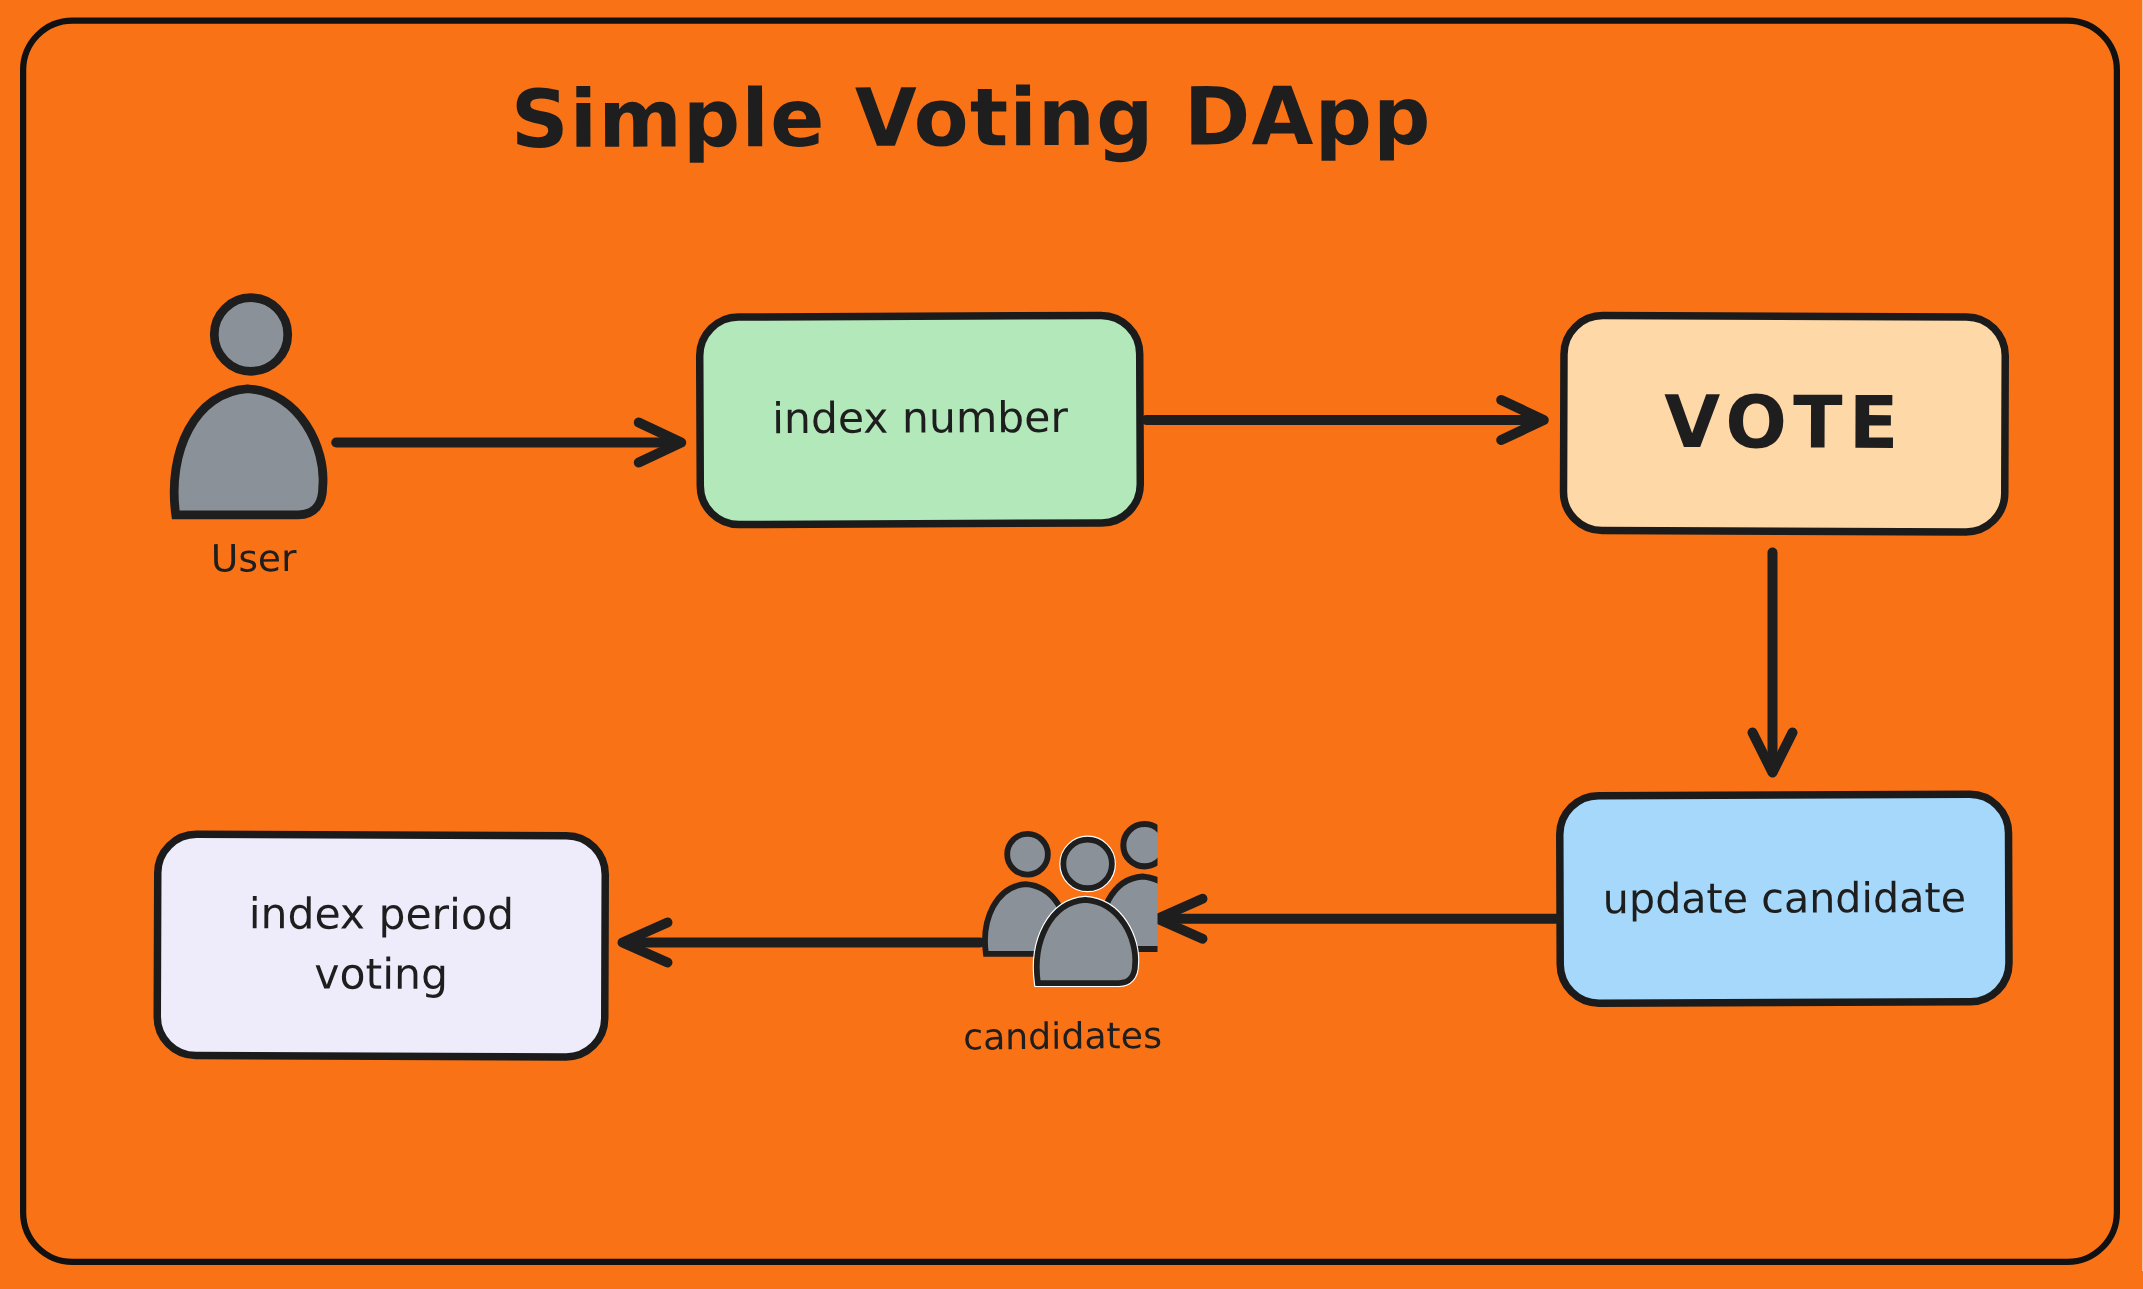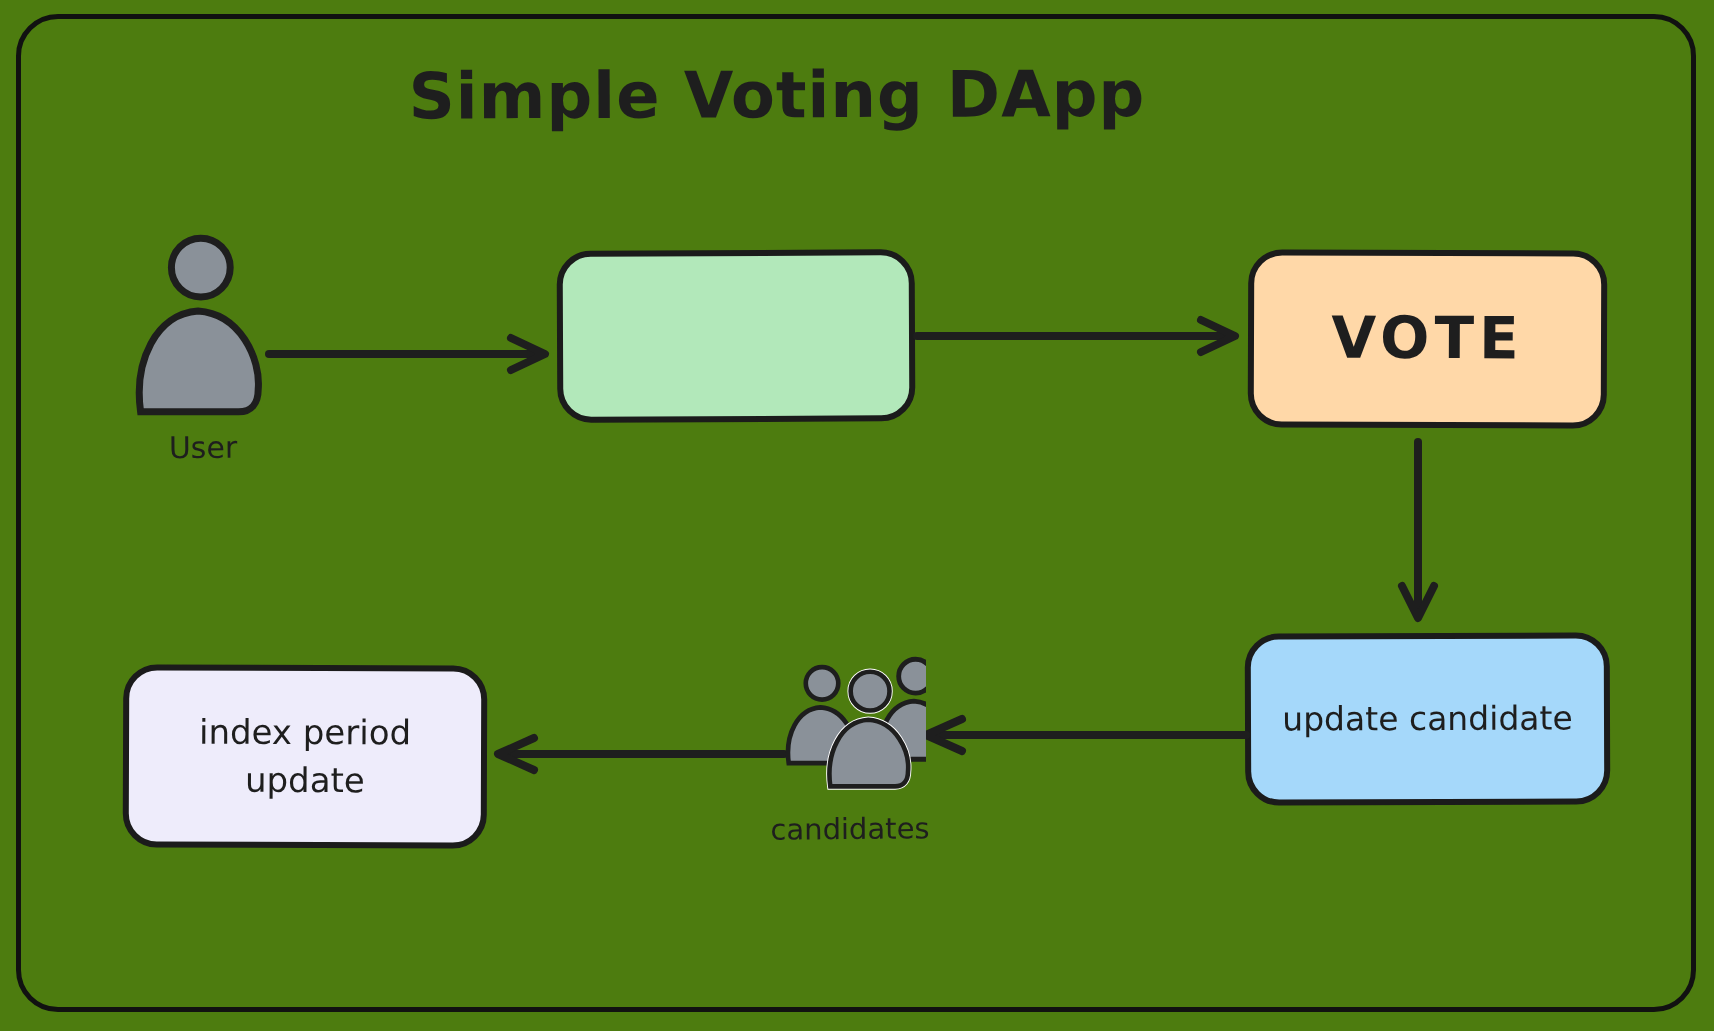--- a/index.html
+++ b/index.html
@@ -6,21 +6,21 @@
     margin: 0;
     padding: 0;
     background: #ffffff;
     font-family: "DejaVu Sans", "Liberation Sans", sans-serif;
     color: #1e1e1e;
   }
   .canvas {
     position: relative;
     width: 1714px;
     height: 1031px;
-    background: #4d7c0f;
+    background: #f97316;
     overflow: hidden;
   }
   .frame {
     position: absolute;
     left: 16px; top: 14px;
     width: 1680px; height: 998px;
     border: 5px solid #111111;
     border-radius: 42px;
     box-sizing: border-box;
   }
@@ -101,20 +101,21 @@
     <use href="#person" fill="#8a9199" stroke="#1e1e1e" stroke-width="5"></use>
   </svg>
   <div class="free-label user-label">User</div>
 
   <svg class="arrow arrow-user-to-index">
     <line x1="6" y1="24" x2="276" y2="24"></line>
     <polyline points="248,8 282,24 248,40"></polyline>
   </svg>
 
   <div class="node-box box-candidate-index" style="background-color: rgb(178, 232, 186);">
+    <span>index number</span>
   </div>
 
   <svg class="arrow arrow-index-to-vote">
     <line x1="2" y1="24" x2="314" y2="24"></line>
     <polyline points="286,8 320,24 286,40"></polyline>
   </svg>
 
   <div class="node-box box-vote" style="background-color: rgb(255, 216, 168);">
     <span>VOTE</span>
   </div>
@@ -141,16 +142,16 @@
   </svg>
   <div class="free-label candidates-label">candidates</div>
 
   <svg class="arrow arrow-candidates-to-closing">
     <line x1="294" y1="24" x2="14" y2="24"></line>
     <polyline points="44,8 8,24 44,40"></polyline>
   </svg>
 
   <div class="node-box box-voting-period" style="background-color: rgb(238, 236, 251);">
     <span>index period</span>
-    <span>update</span>
+    <span>voting</span>
   </div>
 
 </div>
 
 </body></html>

